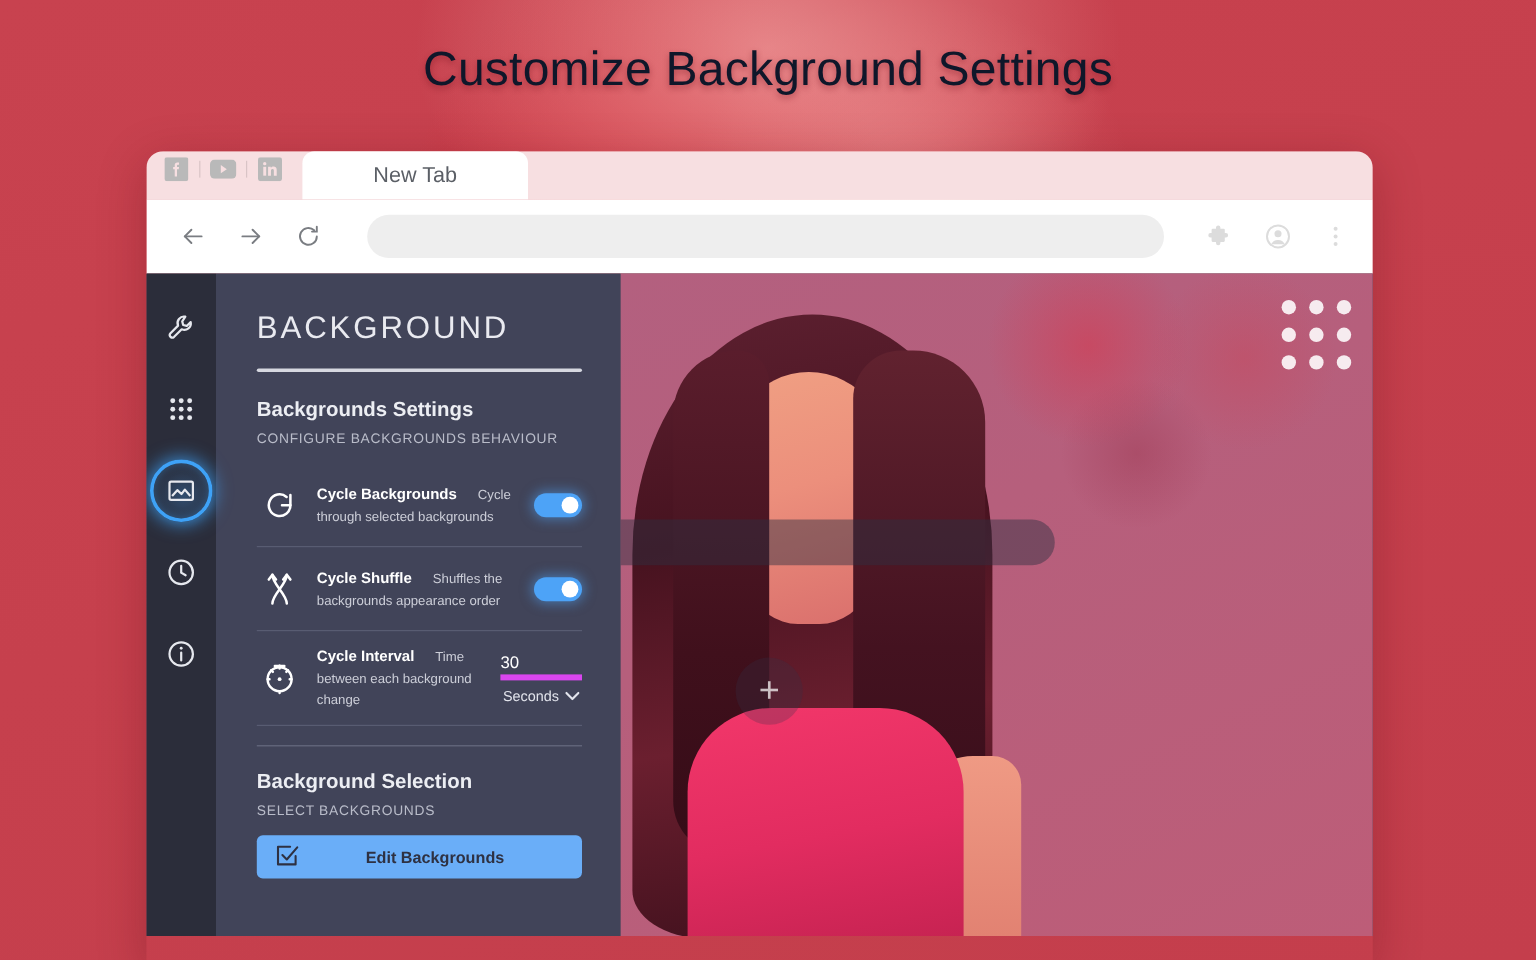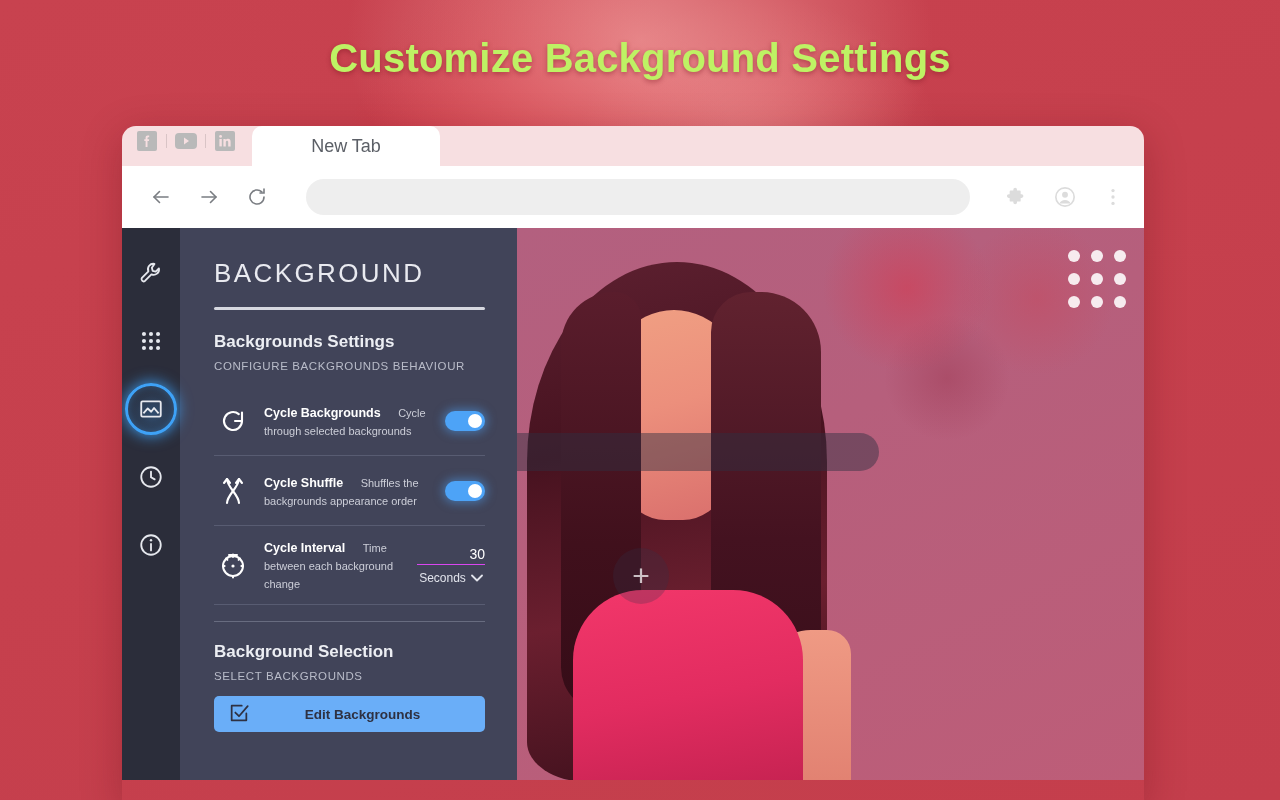--- a/index.html
+++ b/index.html
@@ -22,22 +22,22 @@
       radial-gradient(ellipse 260px 220px at 760px 150px, rgba(255,150,150,0.40), rgba(255,150,150,0) 70%),
       linear-gradient(160deg, #c8424f 0%, #c6404d 45%, #c43e4c 100%);
     filter: blur(0.2px);
   }
 
   .promo-title {
     position: absolute;
     top: 36px; left: 0; width: 100%;
     text-align: center;
     font-size: 40px;
-    font-weight: 700;
-    color: #bef264;
+    font-weight: 400;
+    color: #0f172a;
     letter-spacing: 0.2px;
     text-shadow: 0 2px 5px rgba(120,20,30,0.45);
     z-index: 5;
   }
 
   
   .browser {
     position: absolute;
     left: 122px; top: 126px;
     width: 1022px; height: 674px;
@@ -224,23 +224,23 @@
   }
 
   .interval-ctl {
     flex: 0 0 68px;
     display: flex; flex-direction: column;
     align-items: center;
   }
   .interval-value {
     font-size: 14px;
     color: #ffffff;
-    border-bottom: 1px solid #d946ef;
+    border-bottom: 5px solid #d946ef;
     width: 100%;
-    text-align: right;
+    text-align: left;
     padding-bottom: 2px;
   }
   .interval-unit {
     margin-top: 6px;
     font-size: 12px;
     color: #e2e4ec;
     display: flex; align-items: center; gap: 5px;
   }
   .chevron { display: block; }
 

